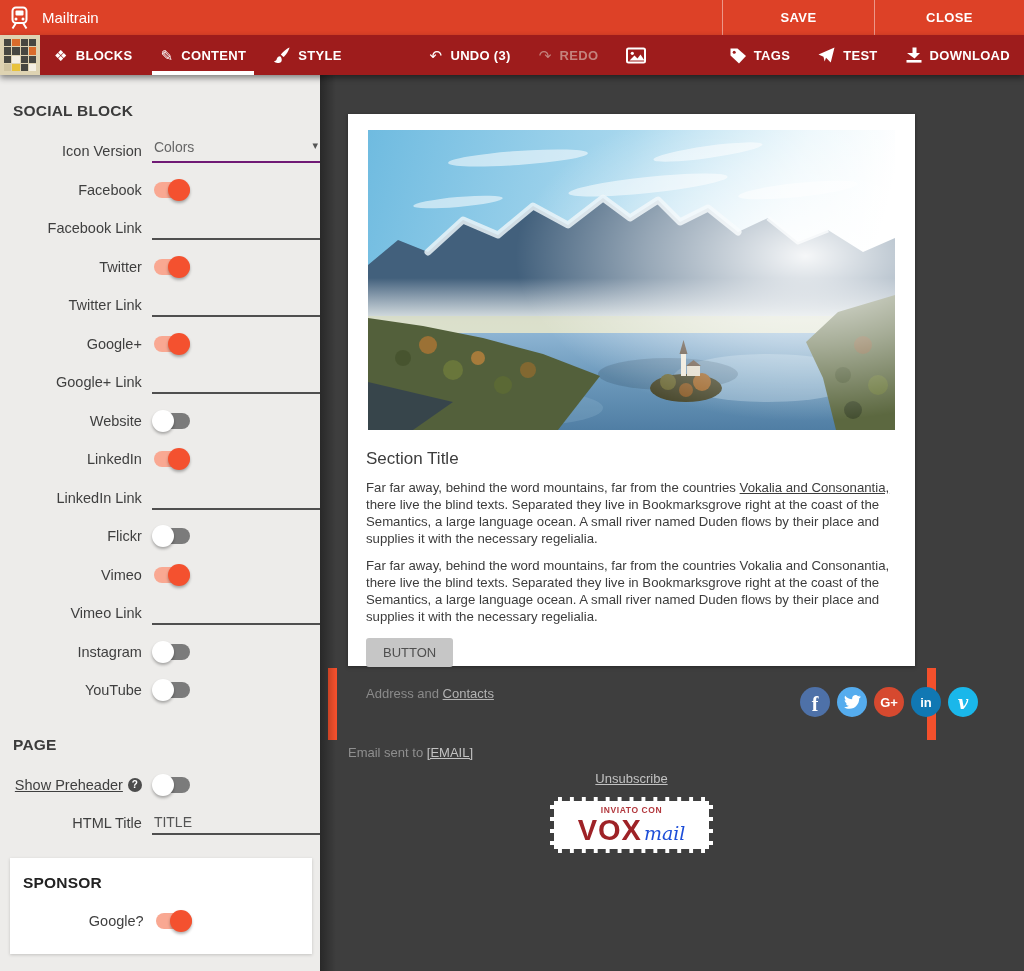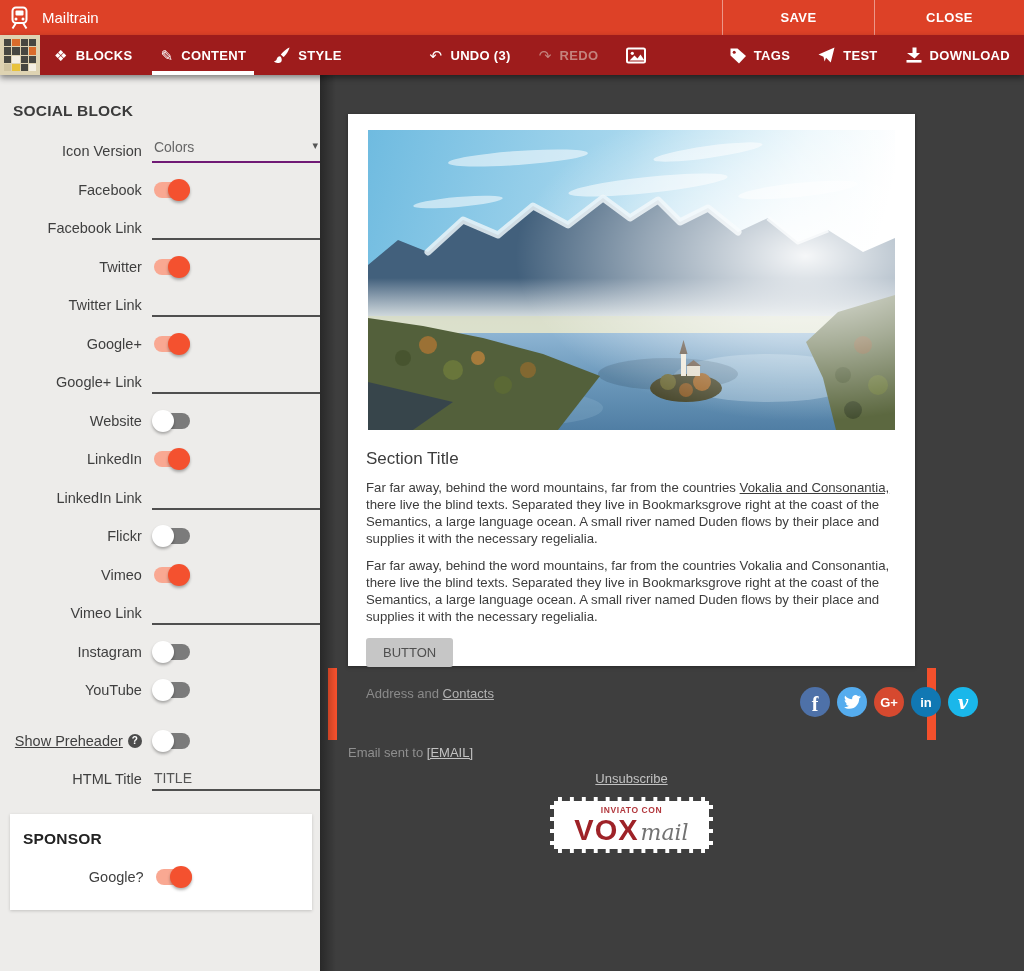--- a/index.html
+++ b/index.html
@@ -104,21 +104,21 @@
     font-size:13px; color:#8f8f8f; }
   .sentline a { color:#c2c2c2; text-decoration:underline; cursor:pointer; }
   .unsub { position:absolute; left:28px; top:696px; width:567px; text-align:center; display:block;
     font-size:13px; color:#c2c2c2; text-decoration:underline; cursor:pointer; }
   .badge { position:absolute; left:230px; top:722px; width:163px; height:56px; background:#fff;
     border:4px dashed #3e3e3e; display:flex; flex-direction:column; align-items:center;
     justify-content:center; cursor:pointer; }
   .badge .b1 { font-size:8.5px; font-weight:bold; color:#b2383d; letter-spacing:.6px; }
   .badge .b2 { line-height:1; margin-top:1px; display:flex; align-items:baseline; }
   .badge .vox { font-size:29px; font-weight:bold; color:#9e2227; letter-spacing:1px; }
-  .badge .mail { font-size:22px; color:#737373; font-family:"DejaVu Serif","Liberation Serif",serif;
+  .badge .mail { font-size:19px; color:#1d4ed8; font-family:"DejaVu Serif","Liberation Serif",serif;
     font-style:italic; margin-left:2px; }
 </style>
 </head>
 <body>
 
 <div class="app">
 
   <header class="topbar">
     <div class="brand">
       <svg width="21" height="24" viewBox="0 0 21 24">
@@ -346,20 +346,21 @@
         <div class="row">
           <label class="lbl">
               <span class="lbl-text">YouTube</span>
             </label>
           <div class="ctl-area">
               <span class="toggle" data-state="off"></span>
             </div>
         </div>
       </div>
 
+      <h2 class="page-head">PAGE</h2>
       <div class="rows">
         <div class="row">
           <label class="lbl linkish">
             <span class="lbl-text">Show Preheader</span>
             <span class="help">?</span>
           </label>
           <div class="ctl-area">
               <span class="toggle" data-state="off"></span>
             </div>
         </div>

